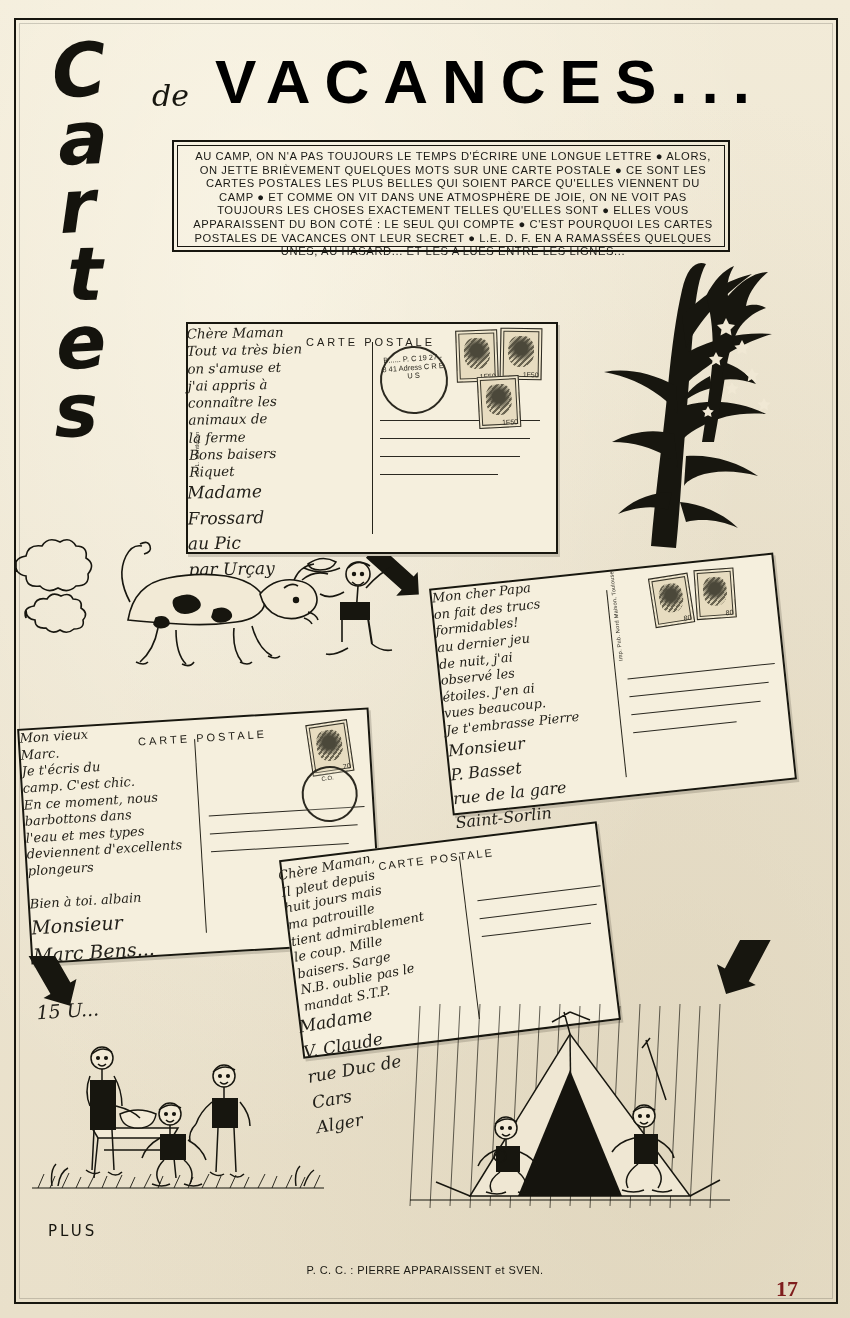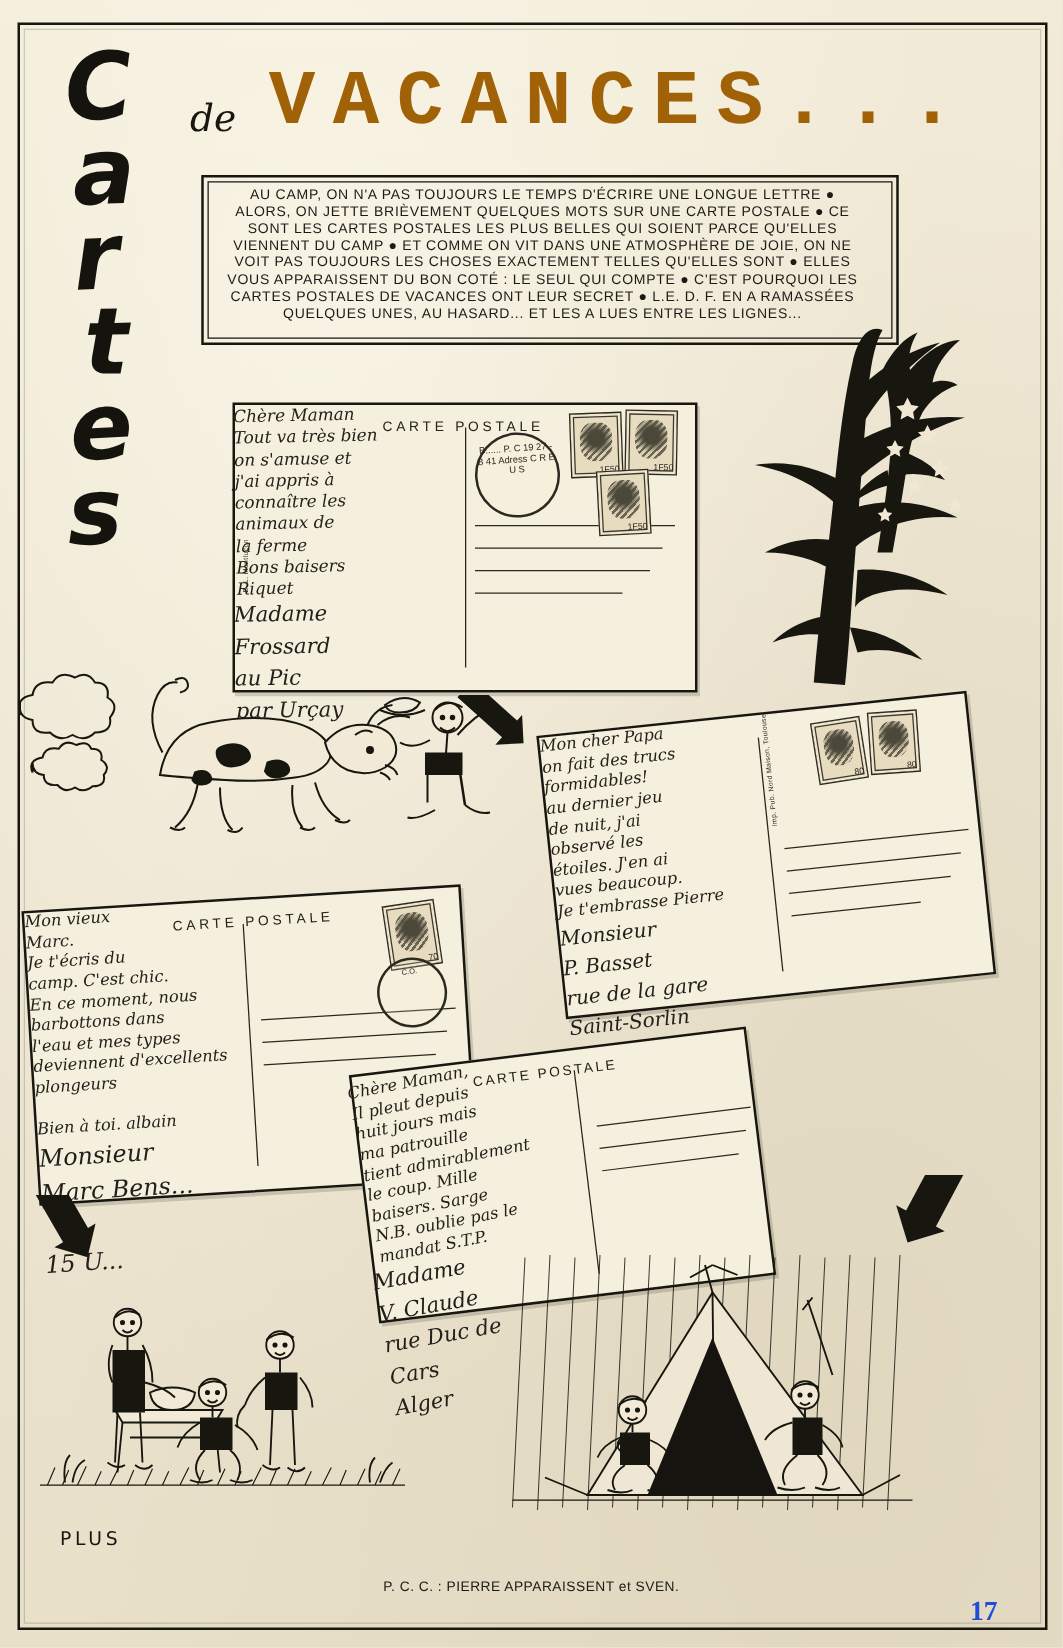--- a/index.html
+++ b/index.html
@@ -46,32 +46,32 @@
   .vertical-title span:nth-child(6){transform:rotate(-2deg) translateX(-3px);}
   .vertical-title span:nth-child(7){transform:rotate(-4deg) translateX(3px);}
 
   .de-word{
     position:absolute;left:152px;top:78px;
     font-family:"DejaVu Serif", serif;font-style:italic;
     font-size:30px;color:#17160f;
   }
   .vacances{
     position:absolute;left:215px;top:46px;
-    font-family:Liberation Mono, monospace;
+    font-family:Liberation Sans, sans-serif;
     font-weight:bold;
     font-size:62px;letter-spacing:14px;
-    color:#a16207;
+    color:#000000;
     white-space:nowrap;
   }
 
   
   .intro-box{
-    position:absolute;left:161px;top:140px;width:558px;height:136px;
+    position:absolute;left:172px;top:140px;width:558px;height:112px;
     border:2px solid #17160f;
-    padding:6px 24px 4px 12px;
+    padding:6px 8px 4px 12px;
     box-sizing:border-box;
   }
   .intro-box:before{
     content:"";position:absolute;left:3px;top:3px;right:3px;bottom:3px;
     border:1px solid #17160f;
   }
   .intro-text{
     position:relative;
     font-family:"Liberation Sans", sans-serif;
     font-size:11.2px;line-height:13.6px;
@@ -146,21 +146,21 @@
   .sig{
     position:absolute;left:48px;top:1222px;
     font-family:"DejaVu Sans",sans-serif;font-size:15px;letter-spacing:3px;color:#17160f;
   }
   .credit{
     position:absolute;left:0;right:0;top:1264px;text-align:center;
     font-family:"Liberation Sans",sans-serif;font-size:11px;letter-spacing:0.4px;color:#1b1a14;
   }
   .folio{
     position:absolute;right:52px;top:1276px;
-    font-family:"Liberation Serif",serif;font-weight:bold;font-size:22px;color:#1d4ed8;
+    font-family:"Liberation Serif",serif;font-weight:bold;font-size:22px;color:#7f1d1d;
   }
   .sidecredit{
     position:absolute;
     font-family:"Liberation Sans",sans-serif;font-size:5.5px;letter-spacing:0.3px;color:#2b2920;
   }
 </style>
 </head>
 <body>
 
 <div class="paper"></div>

